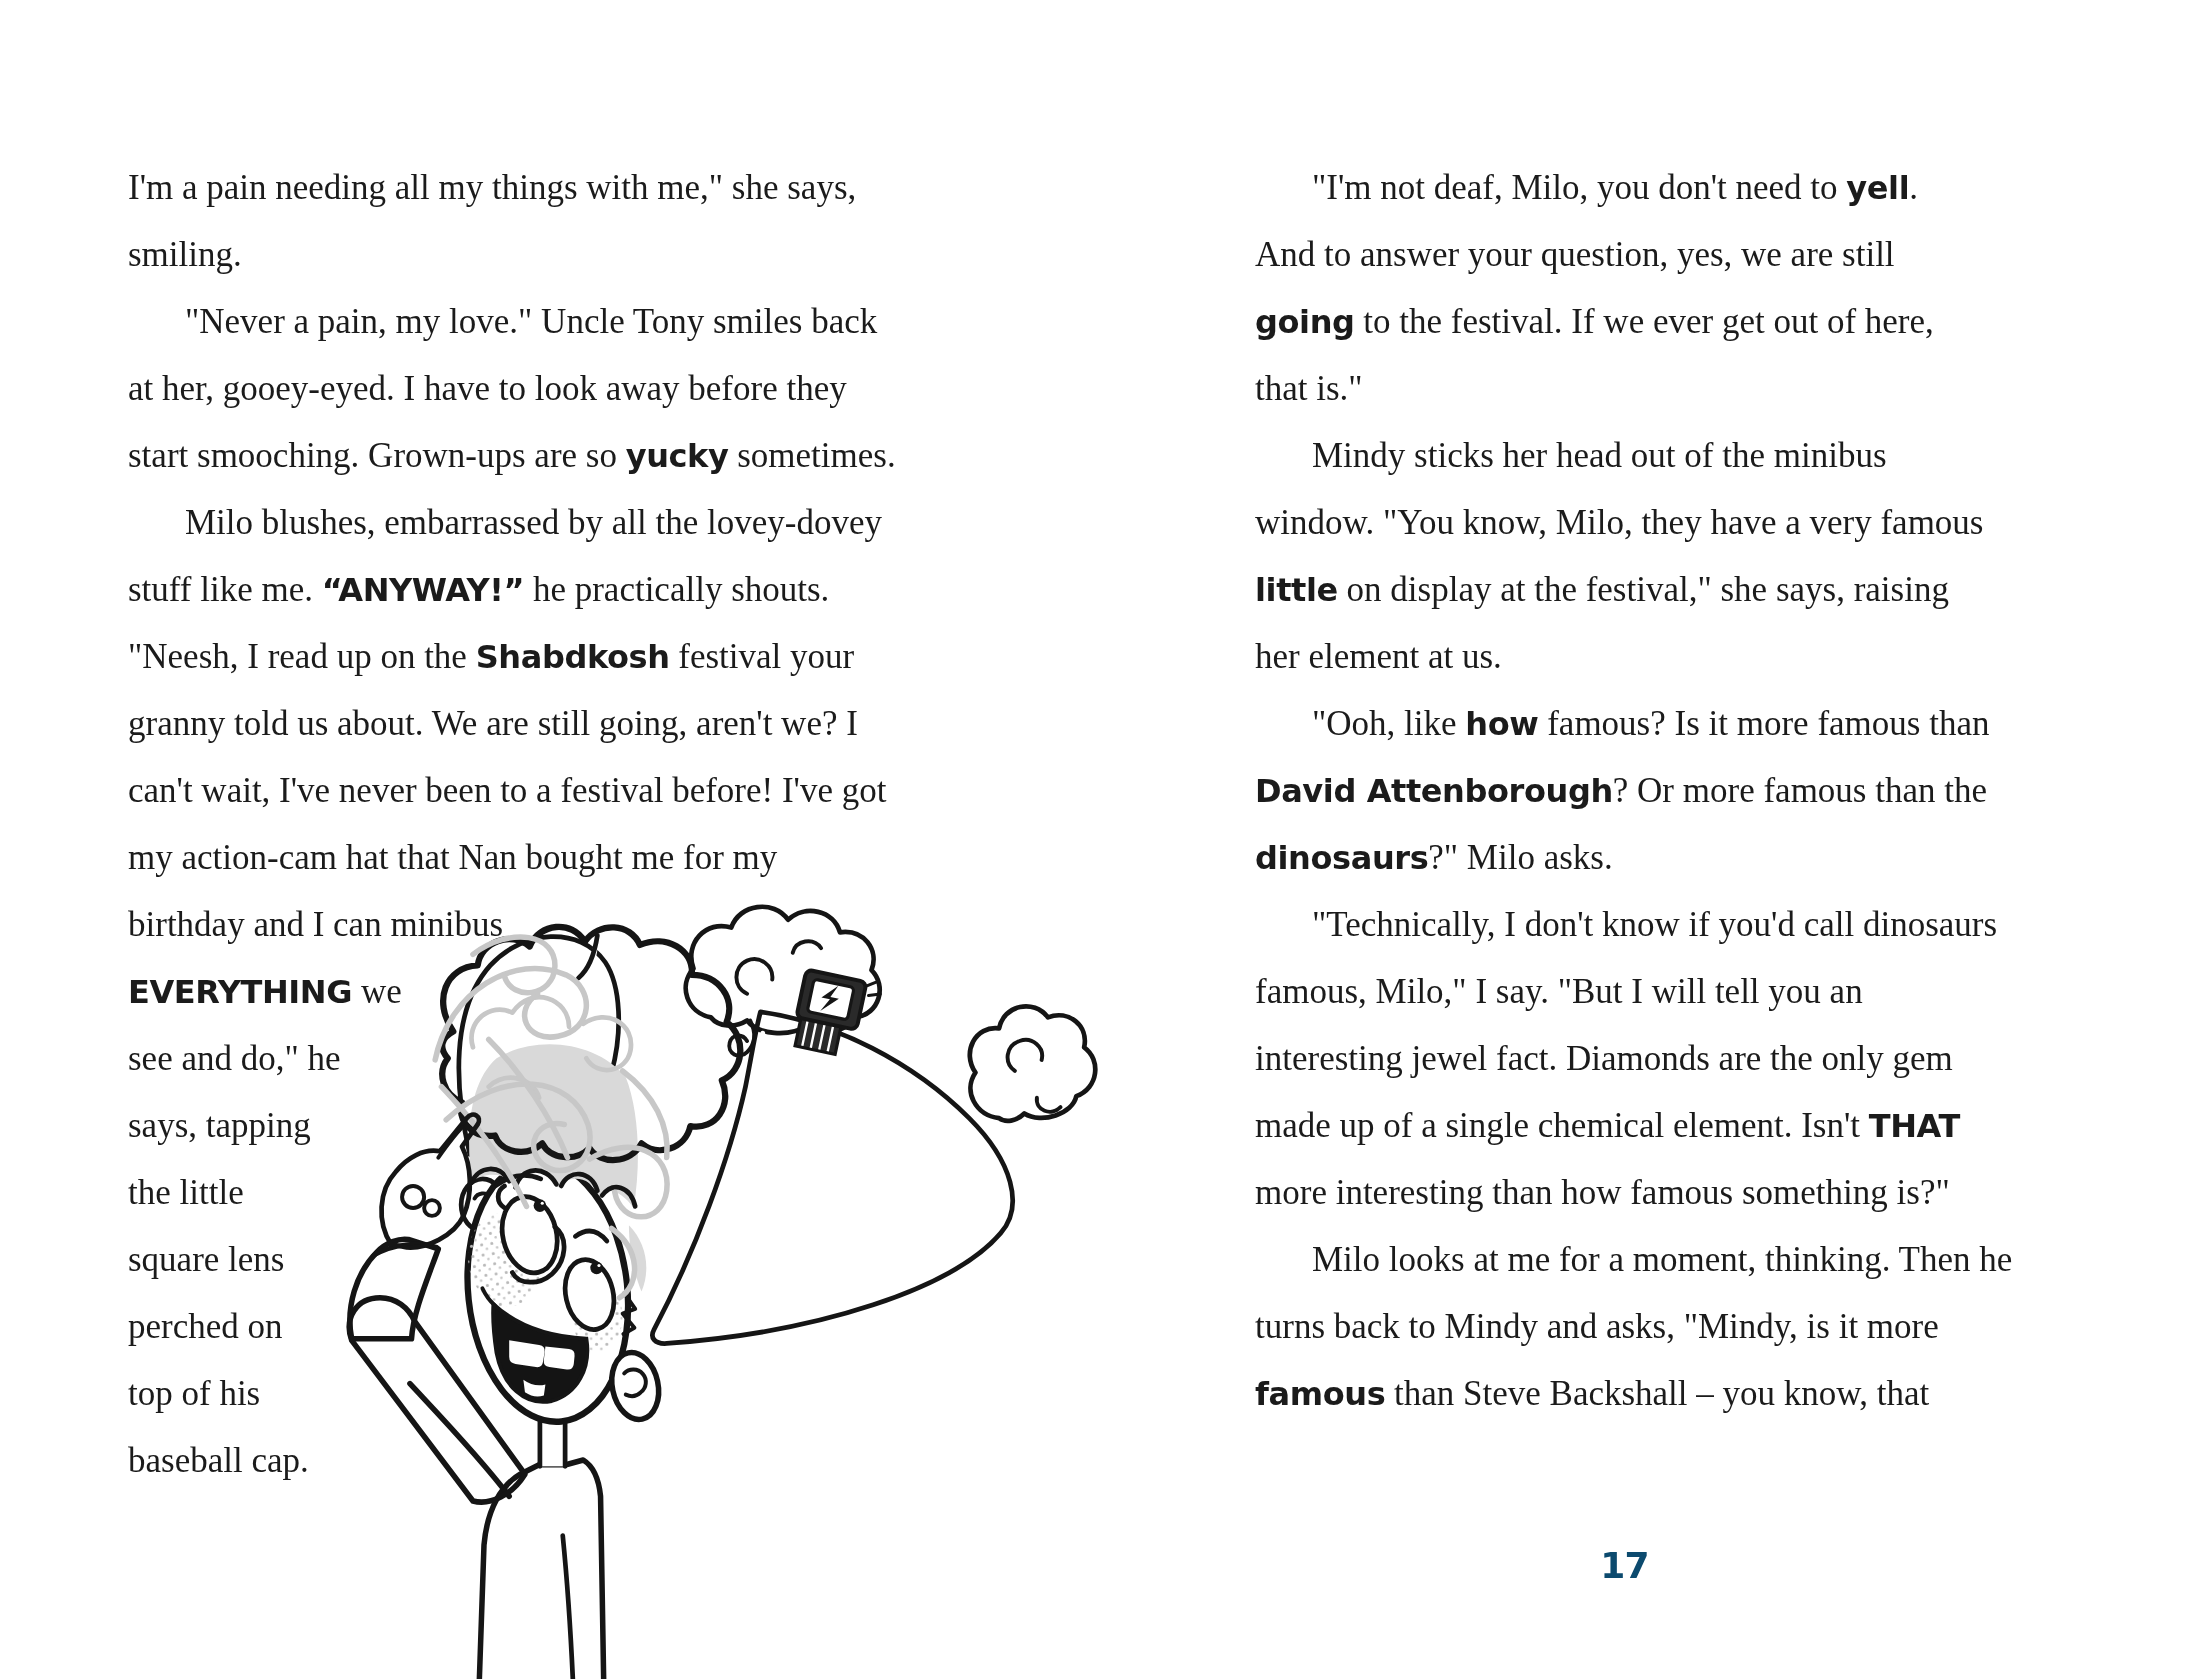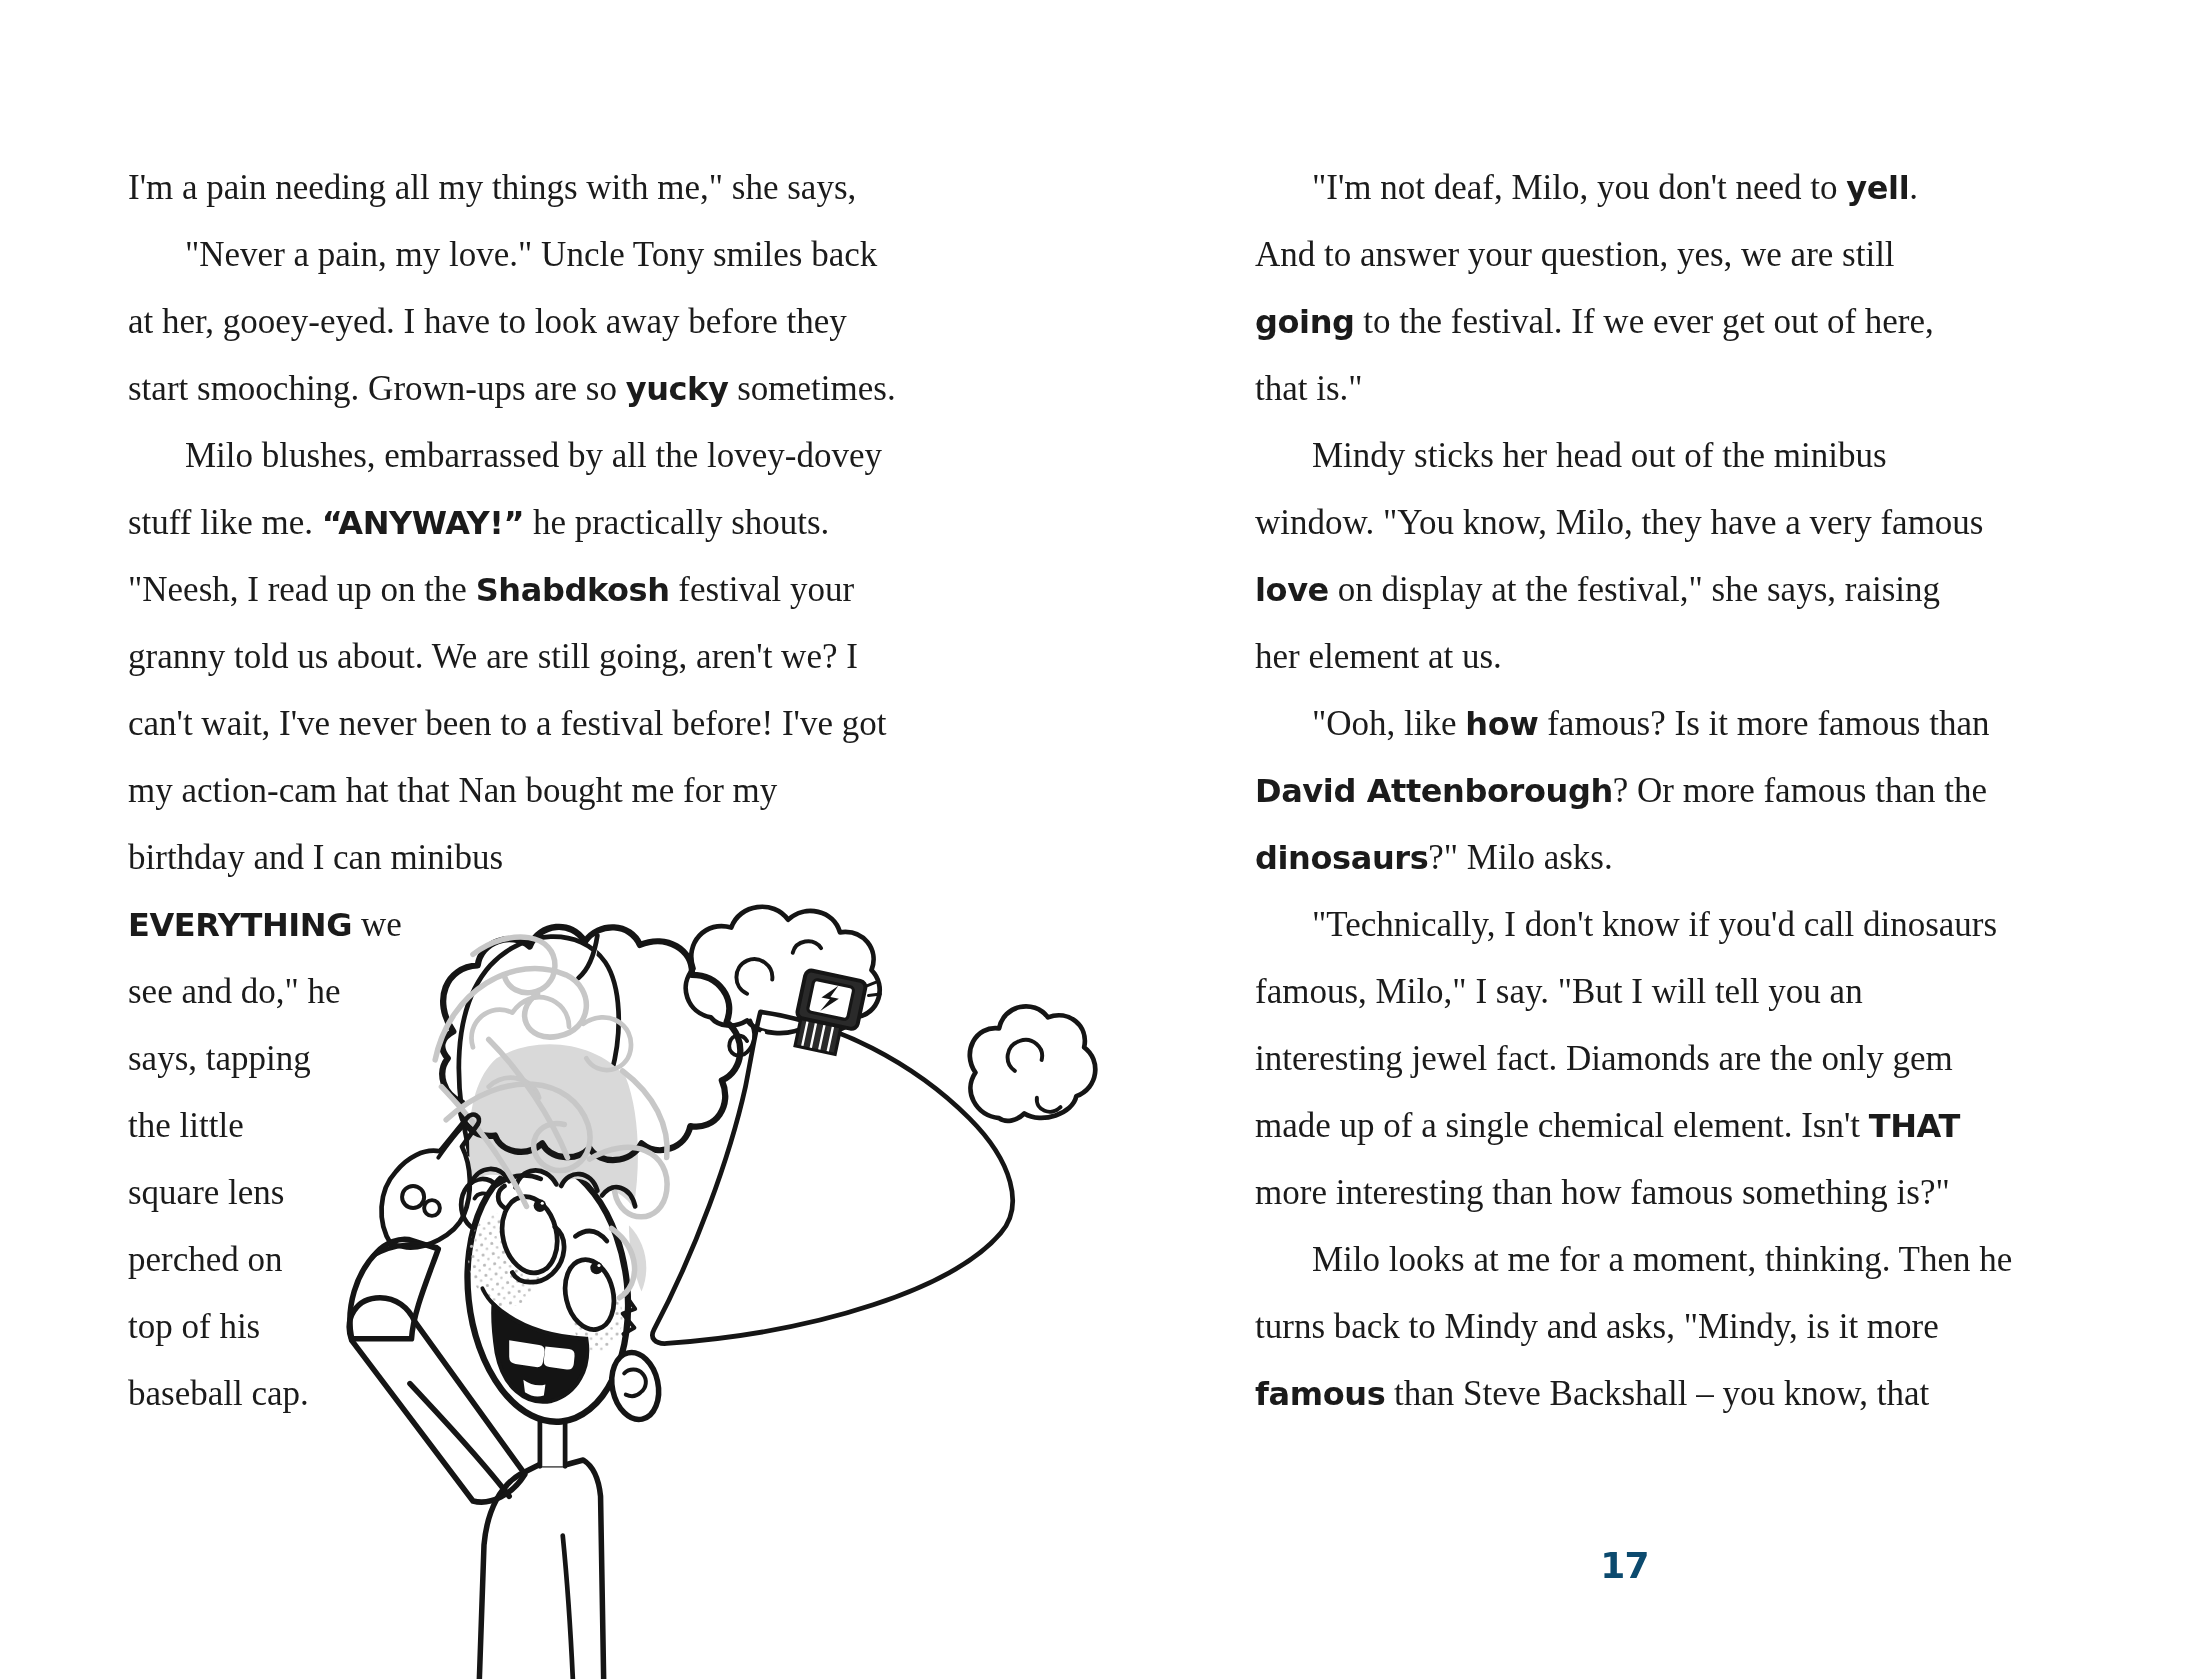--- a/index.html
+++ b/index.html
@@ -25,20 +25,21 @@
   svg .ln  { fill:none; stroke:#151515; stroke-linecap:round; stroke-linejoin:round; }
   svg .gry { fill:none; stroke:#c7c7c7; stroke-linecap:round; stroke-linejoin:round; }
 </style>
 </head>
 <body>
 
 <div class="spread">
 
   <div id="left-col" class="textcol">
       <div class="line"><span>I'm a pain needing all my things with me," she says,</span></div>
+      <div class="line"><span>smiling.</span></div>
       <div class="line indent"><span>"Never a pain, my love." Uncle Tony smiles back</span></div>
       <div class="line"><span>at her, gooey-eyed. I have to look away before they</span></div>
       <div class="line"><span>start smooching. Grown-ups are so </span><span class="comic">yucky</span><span> sometimes.</span></div>
       <div class="line indent"><span>Milo blushes, embarrassed by all the lovey-dovey</span></div>
       <div class="line"><span>stuff like me. </span><span class="comic">“ANYWAY!”</span><span> he practically shouts.</span></div>
       <div class="line"><span>"Neesh, I read up on the </span><span class="comic">Shabdkosh</span><span> festival your</span></div>
       <div class="line"><span>granny told us about. We are still going, aren't we? I</span></div>
       <div class="line"><span>can't wait, I've never been to a festival before! I've got</span></div>
       <div class="line"><span>my action-cam hat that Nan bought me for my</span></div>
       <div class="line"><span>birthday and I can minibus</span></div>
@@ -51,21 +52,21 @@
       <div class="line"><span>top of his</span></div>
       <div class="line"><span>baseball cap.</span></div>
     </div>
   <div id="right-col" class="textcol">
       <div class="line indent"><span>"I'm not deaf, Milo, you don't need to </span><span class="comic">yell</span><span>.</span></div>
       <div class="line"><span>And to answer your question, yes, we are still</span></div>
       <div class="line"><span class="comic">going</span><span> to the festival. If we ever get out of here,</span></div>
       <div class="line"><span>that is."</span></div>
       <div class="line indent"><span>Mindy sticks her head out of the minibus</span></div>
       <div class="line"><span>window. "You know, Milo, they have a very famous</span></div>
-      <div class="line"><span class="comic">love</span><span> on display at the festival," she says, raising</span></div>
+      <div class="line"><span class="comic">little</span><span> on display at the festival," she says, raising</span></div>
       <div class="line"><span>her element at us.</span></div>
       <div class="line indent"><span>"Ooh, like </span><span class="comic">how</span><span> famous? Is it more famous than</span></div>
       <div class="line"><span class="comic">David Attenborough</span><span>? Or more famous than the</span></div>
       <div class="line"><span class="comic">dinosaurs</span><span>?" Milo asks.</span></div>
       <div class="line indent"><span>"Technically, I don't know if you'd call dinosaurs</span></div>
       <div class="line"><span>famous, Milo," I say. "But I will tell you an</span></div>
       <div class="line"><span>interesting jewel fact. Diamonds are the only gem</span></div>
       <div class="line"><span>made up of a single chemical element. Isn't </span><span class="comic">THAT</span></div>
       <div class="line"><span>more interesting than how famous something is?"</span></div>
       <div class="line indent"><span>Milo looks at me for a moment, thinking. Then he</span></div>

